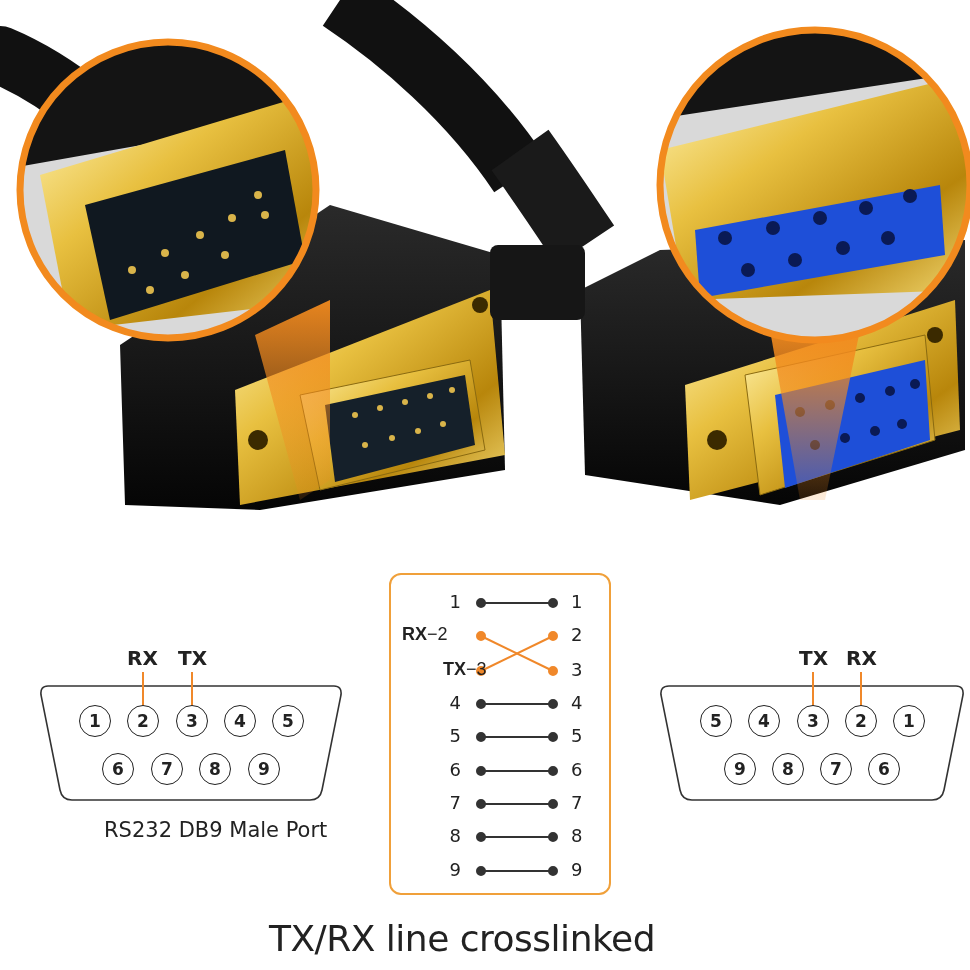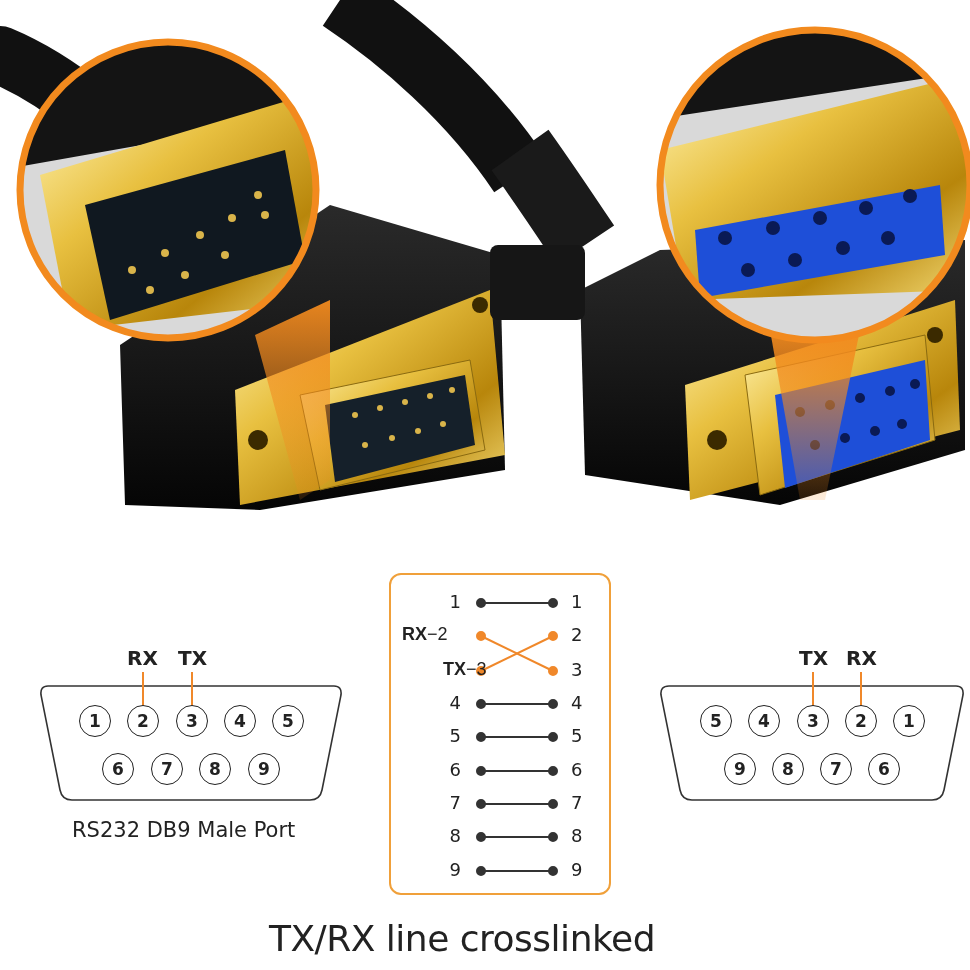--- a/index.html
+++ b/index.html
@@ -5,21 +5,21 @@
   * { box-sizing: border-box; margin: 0; padding: 0; }
   html, body { width: 970px; height: 970px; background: #ffffff; overflow: hidden; }
   body { position: relative; font-family: "DejaVu Sans", sans-serif; color: #222; }
 
   
   .photo { position: absolute; left: 0; top: 0; width: 970px; height: 525px; overflow: hidden; }
   .photo svg { position: absolute; left: 0; top: 0; }
 
   
   .port { position: absolute; }
-  .port-label { position: absolute; font-family: "DejaVu Sans", sans-serif; font-size: 21px; color: #222; white-space: nowrap; }
+  .port-label { position: absolute; font-family: "DejaVu Sans", sans-serif; font-size: 21px; color: #222; white-space: nowrap; margin-left: 32px; }
   .sig-label { position: absolute; font-family: "DejaVu Sans", sans-serif; font-weight: bold; font-size: 20px; color: #222; }
   .pin {
     position: absolute; width: 32px; height: 32px; border: 1.6px solid #222; border-radius: 50%;
     background: #fff; display: flex; align-items: center; justify-content: center;
     font-family: "DejaVu Sans", sans-serif; font-weight: bold; font-size: 17px; color: #222;
   }
   .shell-svg { position: absolute; left: 0; top: 0; }
 
   .wiring-box {
     position: absolute; left: 389px; top: 573px; width: 222px; height: 322px;

